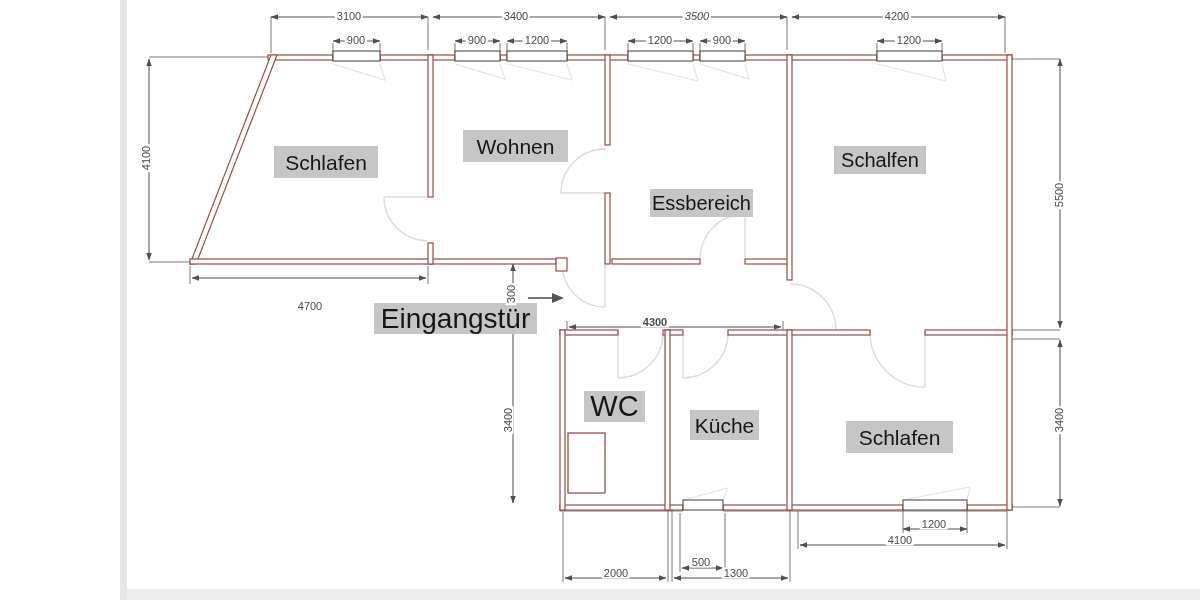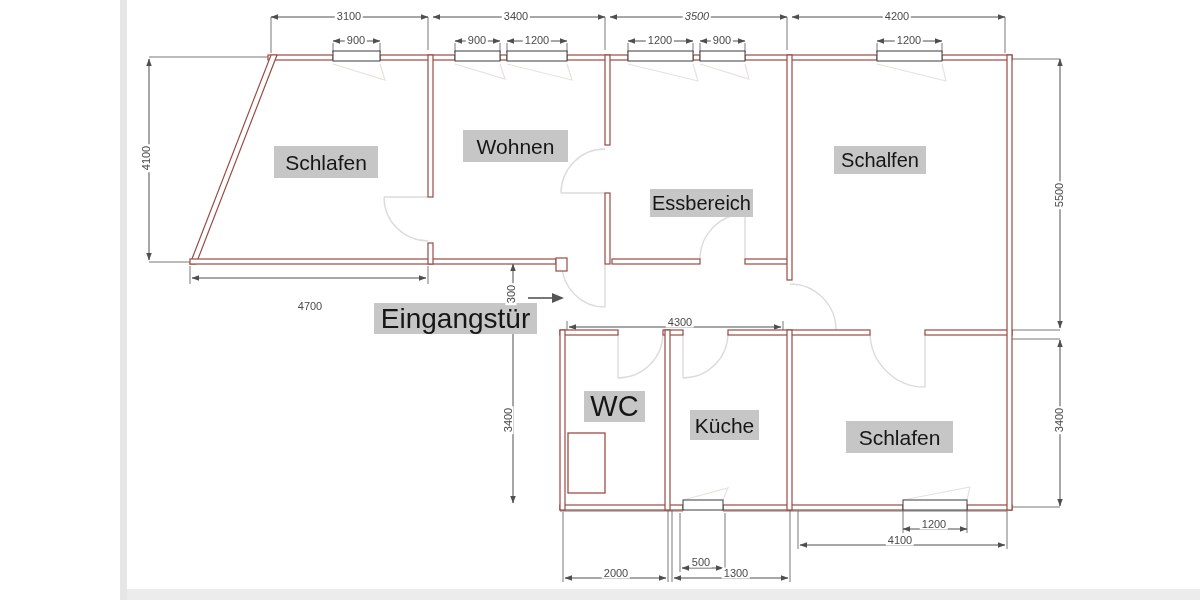--- a/index.html
+++ b/index.html
@@ -164,21 +164,21 @@
   <span class="dim" style="left:356px;top:40px;">900</span>
   <span class="dim" style="left:477px;top:40px;">900</span>
   <span class="dim" style="left:537px;top:40px;">1200</span>
   <span class="dim" style="left:660px;top:40px;">1200</span>
   <span class="dim" style="left:722px;top:40px;">900</span>
   <span class="dim" style="left:909px;top:40px;">1200</span>
 
   <span class="dim rot" style="left:146px;top:158px;">4100</span>
   <span class="dim" style="left:310px;top:286px;margin-top:20px;">4700</span>
   <span class="dim rot" style="left:511px;top:294px;">300</span>
-  <span class="dim" style="left:680px;top:322px;">4300</span>
+  <span class="dim" style="left:655px;top:322px;font-weight:bold;">4300</span>
   <span class="dim rot" style="left:1059px;top:195px;">5500</span>
   <span class="dim rot" style="left:1059px;top:420px;">3400</span>
   <span class="dim rot" style="left:508px;top:420px;">3400</span>
 
   <span class="dim" style="left:934px;top:524px;">1200</span>
   <span class="dim" style="left:900px;top:540px;">4100</span>
   <span class="dim" style="left:701px;top:562px;">500</span>
   <span class="dim" style="left:616px;top:573px;">2000</span>
   <span class="dim" style="left:736px;top:573px;">1300</span>
 

